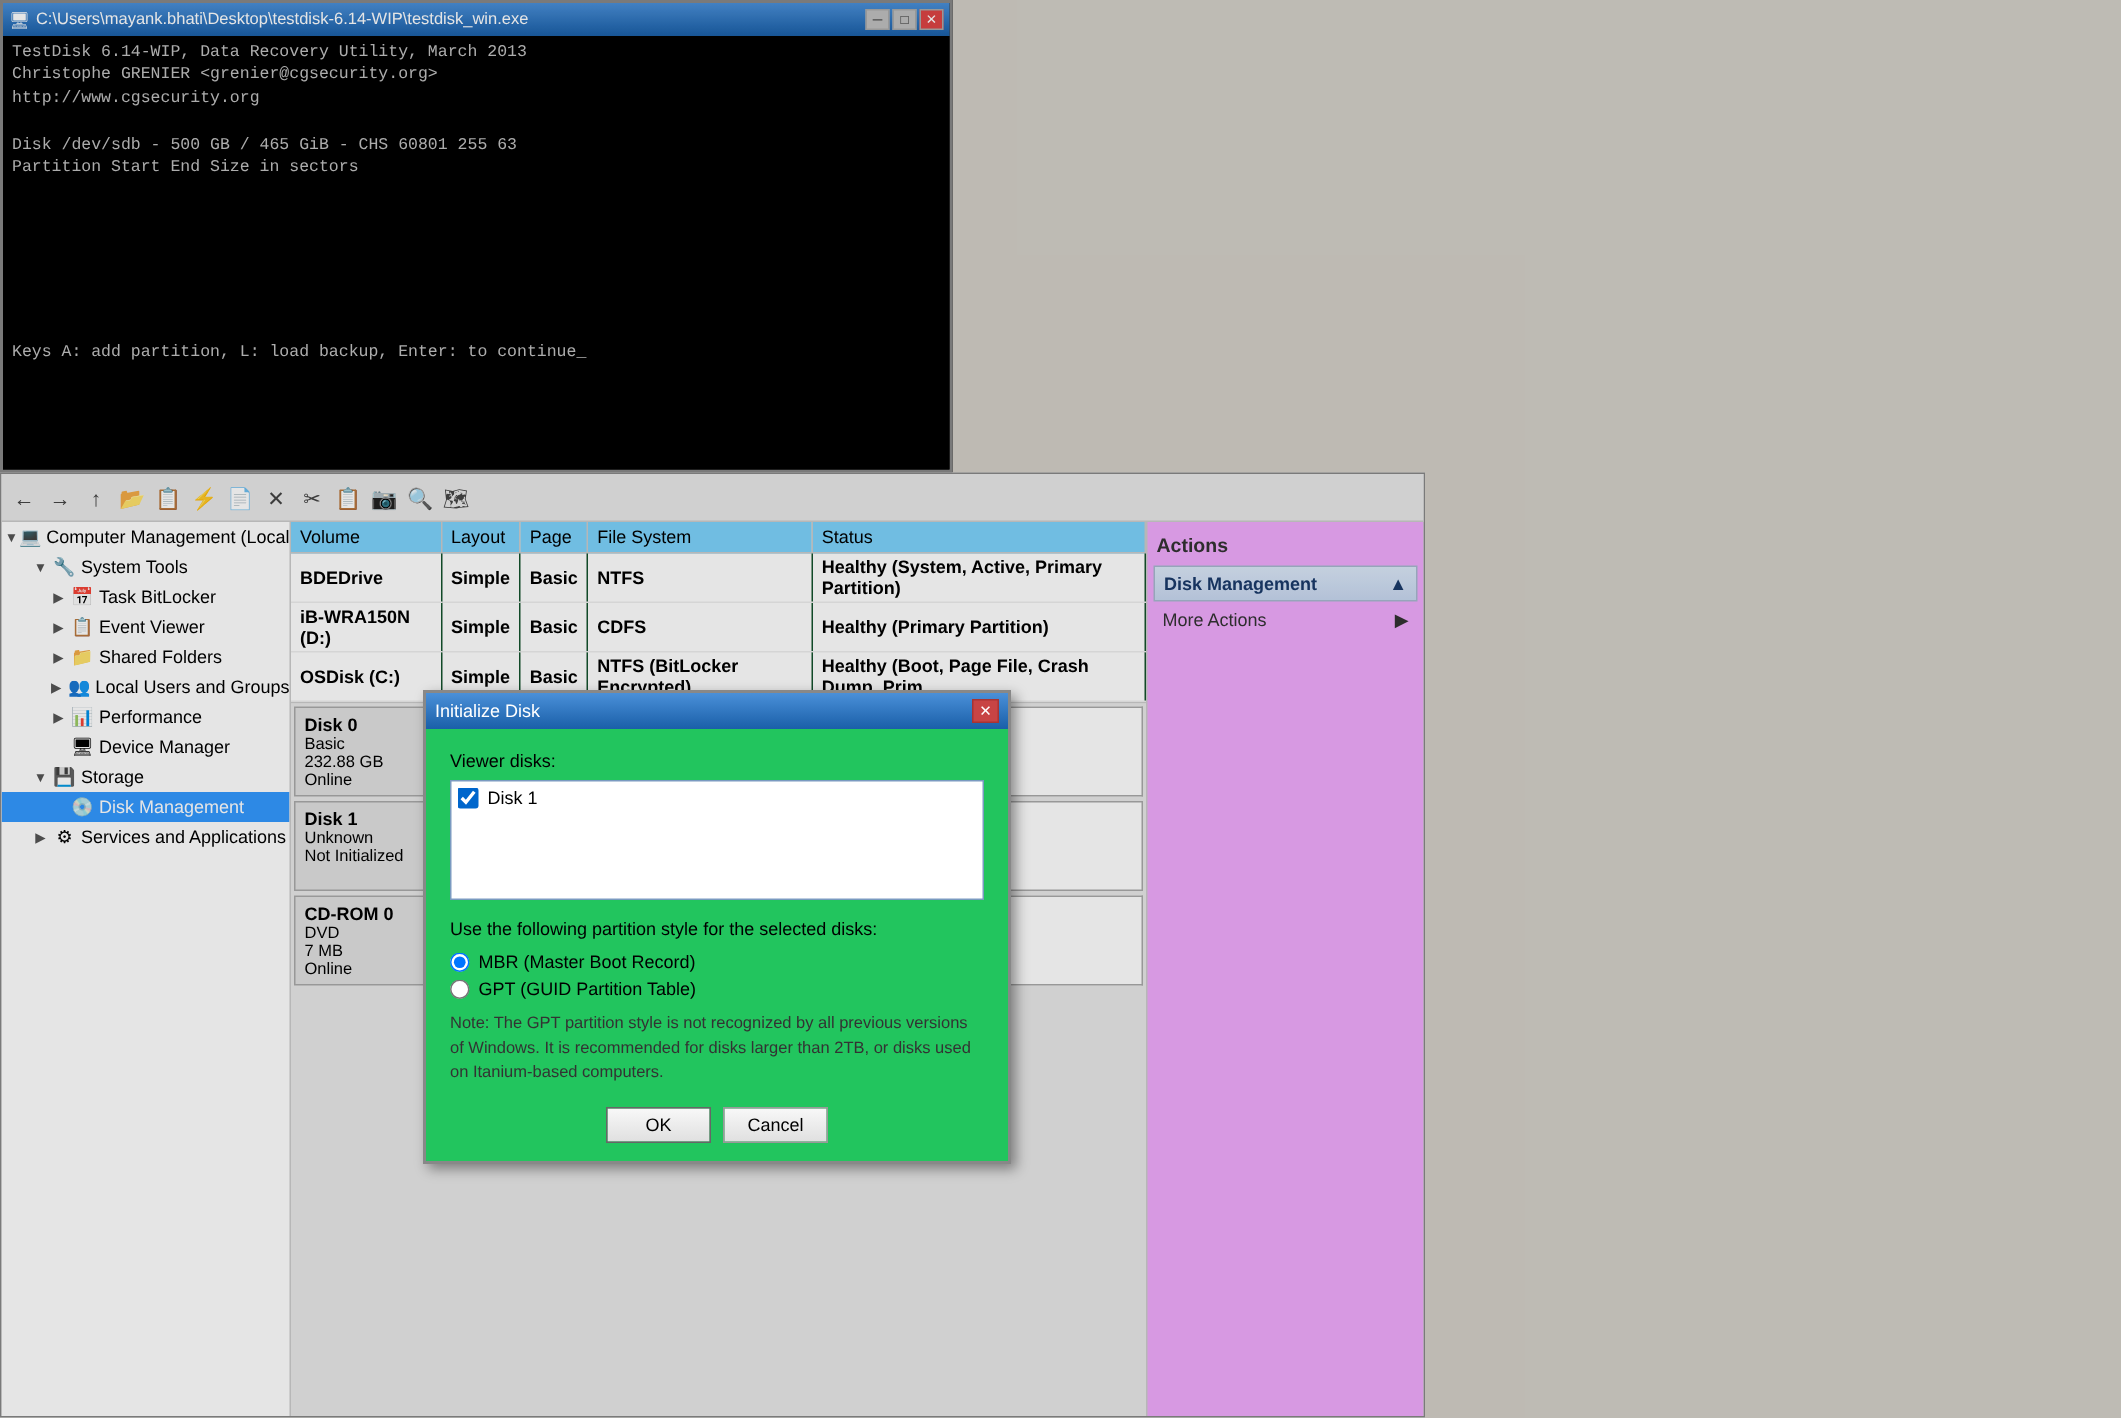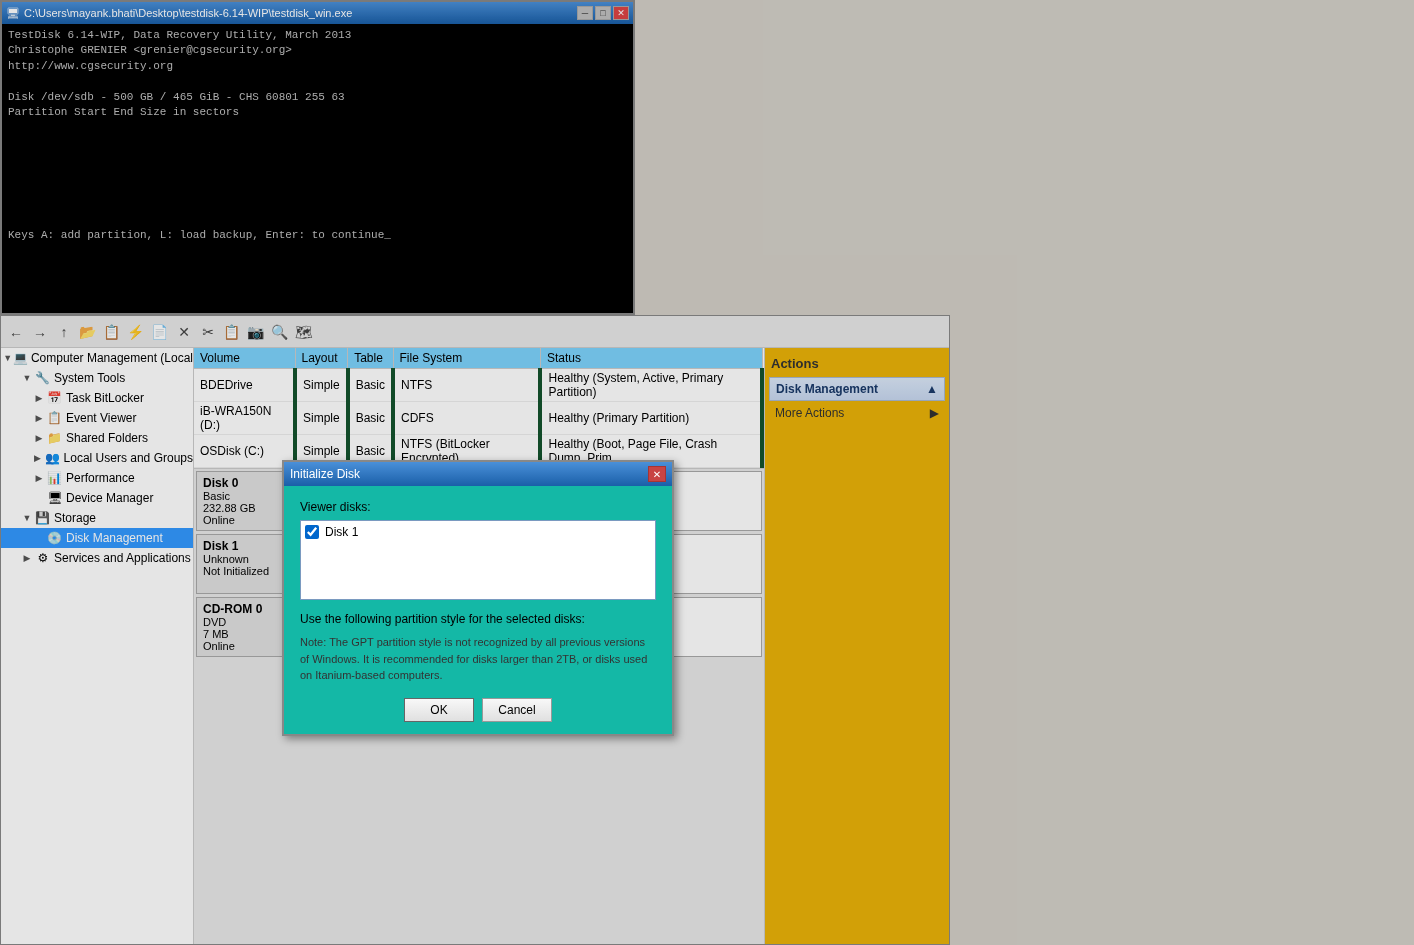--- a/index.html
+++ b/index.html
@@ -148,31 +148,32 @@
     .disk-table th {
       background: #7dd3fc;
       border-right: 1px solid #ccc;
       border-bottom: 1px solid #ccc;
       padding: 3px 6px;
       text-align: left;
       font-weight: normal;
       cursor: pointer;
     }
     .disk-table td {
-      border-right: 4px solid #14532d;
+      border-right: 1px solid #14532d;
       border-bottom: 1px solid #eee;
       padding: 2px 6px;
+      font-weight: bold;
     }
 
     
     .right-panel {
       width: 185px;
       min-width: 185px;
       border-left: 1px solid #ccc;
-      background: #eab308;
+      background: #f0abfc;
       padding: 4px;
     }
     .actions-header {
       font-weight: bold;
       font-size: 13px;
       padding: 4px 2px 6px;
       color: #333;
     }
     .actions-section-btn {
       display: flex;
@@ -250,21 +251,21 @@
       position: absolute;
       top: 0; left: 0; right: 0; bottom: 0;
       background: rgba(0,0,0,0.1);
       z-index: 100;
     }
     .modal-dialog {
       position: absolute;
       top: 460px;
       left: 282px;
       width: 392px;
-      background: #14b8a6;
+      background: #22c55e;
       border: 2px solid #888;
       box-shadow: 3px 3px 8px rgba(0,0,0,0.4);
     }
     .modal-titlebar {
       background: linear-gradient(to bottom, #4a90d9, #1a5fa8);
       height: 24px;
       display: flex;
       align-items: center;
       justify-content: space-between;
       padding: 0 6px;
@@ -466,21 +467,21 @@
       </div>
 
     <div class="content-area">
 
       <div class="disk-table-area">
         <table class="disk-table" id="disk-table">
         <thead>
               <tr>
                 <th>Volume</th>
                 <th>Layout</th>
-                <th>Table</th>
+                <th>Page</th>
                 <th>File System</th>
                 <th>Status</th>
               </tr>
             </thead>
             <tbody>
               <tr>
                 <td>BDEDrive</td>
                 <td>Simple</td>
                 <td>Basic</td>
                 <td>NTFS</td>
@@ -577,20 +578,30 @@
     </div>
     <div class="modal-body">
       <div class="modal-select-label">Viewer disks:</div>
       <div class="disk-list-area">
         <div class="disk-list-item">
           <input type="checkbox" class="disk-checkbox" checked="" style="">
           <span>Disk 1</span>
         </div>
       </div>
       <div class="partition-style-label">Use the following partition style for the selected disks:</div>
+      <div class="radio-group" id="radio-group">
+      <div class="radio-row">
+            <input type="radio" name="partition-style" value="mbr" checked="" style="">
+            <label>MBR (Master Boot Record)</label>
+          </div>
+          <div class="radio-row">
+            <input type="radio" name="partition-style" value="gpt" style="">
+            <label>GPT (GUID Partition Table)</label>
+          </div>
+        </div>
       <div class="note-text">Note: The GPT partition style is not recognized by all previous versions of Windows. It is recommended for disks larger than 2TB, or disks used on Itanium-based computers.</div>
       <div class="modal-buttons">
         <button class="modal-btn default">OK</button>
         <button class="modal-btn">Cancel</button>
       </div>
     </div>
   </div>
 </div>
 
 </body></html>

